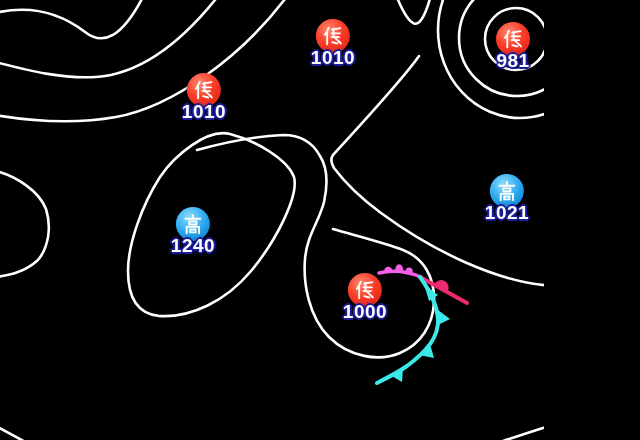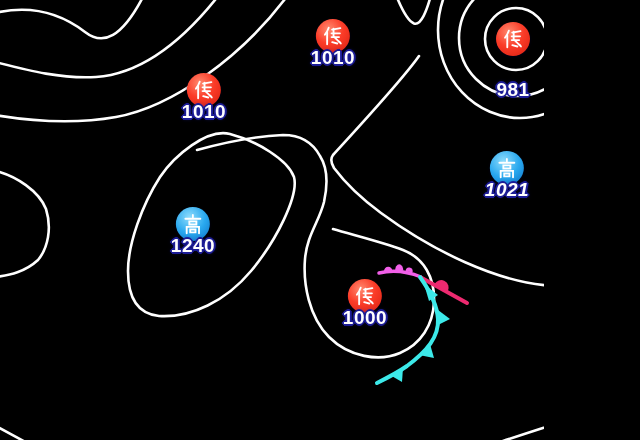--- a/index.html
+++ b/index.html
@@ -103,21 +103,21 @@
   <path d="M8.8 7.6 L16.4 7.6"></path>
               <path d="M8.8 11 L15.6 11"></path>
   <path d="M11.6 11.2 L16 15.6"></path>
               <path d="M9.4 15.6 L14 16.8"></path>
   <path d="M15.8 15.2 L17.2 16.8"></path>
  </g>
           </svg>
         </div>
         <div class="plabel">1010</div>
       </div>
-      <div class="marker low" style="left: 513px; top: 39px; gap: 29px;">
+      <div class="marker low" style="left: 513px; top: 39px;">
         <div class="pcircle">
           <svg class="glyph" viewBox="0 0 20 20">
  <g stroke="#fff" stroke-width="1.7" fill="none" stroke-linecap="round">
   <path d="M6.2 2.5 C5.3 5 4.3 7 2.8 8.8"></path>
               <path d="M4.8 7 L4.8 17.5"></path>
   <path d="M9.3 4.2 L16.8 2.8"></path>
               <path d="M10.6 3.3 L10.6 11"></path>
   <path d="M8.8 7.6 L16.4 7.6"></path>
               <path d="M8.8 11 L15.6 11"></path>
   <path d="M11.6 11.2 L16 15.6"></path>
@@ -139,21 +139,21 @@
   <path d="M8.8 7.6 L16.4 7.6"></path>
               <path d="M8.8 11 L15.6 11"></path>
   <path d="M11.6 11.2 L16 15.6"></path>
               <path d="M9.4 15.6 L14 16.8"></path>
   <path d="M15.8 15.2 L17.2 16.8"></path>
  </g>
           </svg>
         </div>
         <div class="plabel">1010</div>
       </div>
-      <div class="marker high" style="left: 507px; top: 168px; font-style: italic;">
+      <div class="marker high" style="left: 507px; top: 191px;">
         <div class="pcircle">
           <svg class="glyph" viewBox="0 0 20 20">
  <g stroke="#fff" stroke-width="1.7" fill="none" stroke-linecap="round">
   <path d="M10 1.8 L10 4"></path>
               <path d="M3.2 5.2 L16.8 5.2"></path>
   <path d="M6.8 7.6 L13.2 7.6 L13.2 10.4 L6.8 10.4 Z"></path>
   <path d="M4.4 12.6 L15.6 12.6 L15.6 18.4"></path>
               <path d="M4.4 12.6 L4.4 18.4"></path>
   <path d="M7.6 15 L12.4 15 L12.4 17.6 L7.6 17.6 Z"></path>
  </g>
@@ -169,21 +169,21 @@
               <path d="M3.2 5.2 L16.8 5.2"></path>
   <path d="M6.8 7.6 L13.2 7.6 L13.2 10.4 L6.8 10.4 Z"></path>
   <path d="M4.4 12.6 L15.6 12.6 L15.6 18.4"></path>
               <path d="M4.4 12.6 L4.4 18.4"></path>
   <path d="M7.6 15 L12.4 15 L12.4 17.6 L7.6 17.6 Z"></path>
  </g>
           </svg>
         </div>
         <div class="plabel">1240</div>
       </div>
-      <div class="marker low" style="left: 365px; top: 296px;">
+      <div class="marker low" style="left: 365px; top: 290px;">
         <div class="pcircle">
           <svg class="glyph" viewBox="0 0 20 20">
  <g stroke="#fff" stroke-width="1.7" fill="none" stroke-linecap="round">
   <path d="M6.2 2.5 C5.3 5 4.3 7 2.8 8.8"></path>
               <path d="M4.8 7 L4.8 17.5"></path>
   <path d="M9.3 4.2 L16.8 2.8"></path>
               <path d="M10.6 3.3 L10.6 11"></path>
   <path d="M8.8 7.6 L16.4 7.6"></path>
               <path d="M8.8 11 L15.6 11"></path>
   <path d="M11.6 11.2 L16 15.6"></path>

